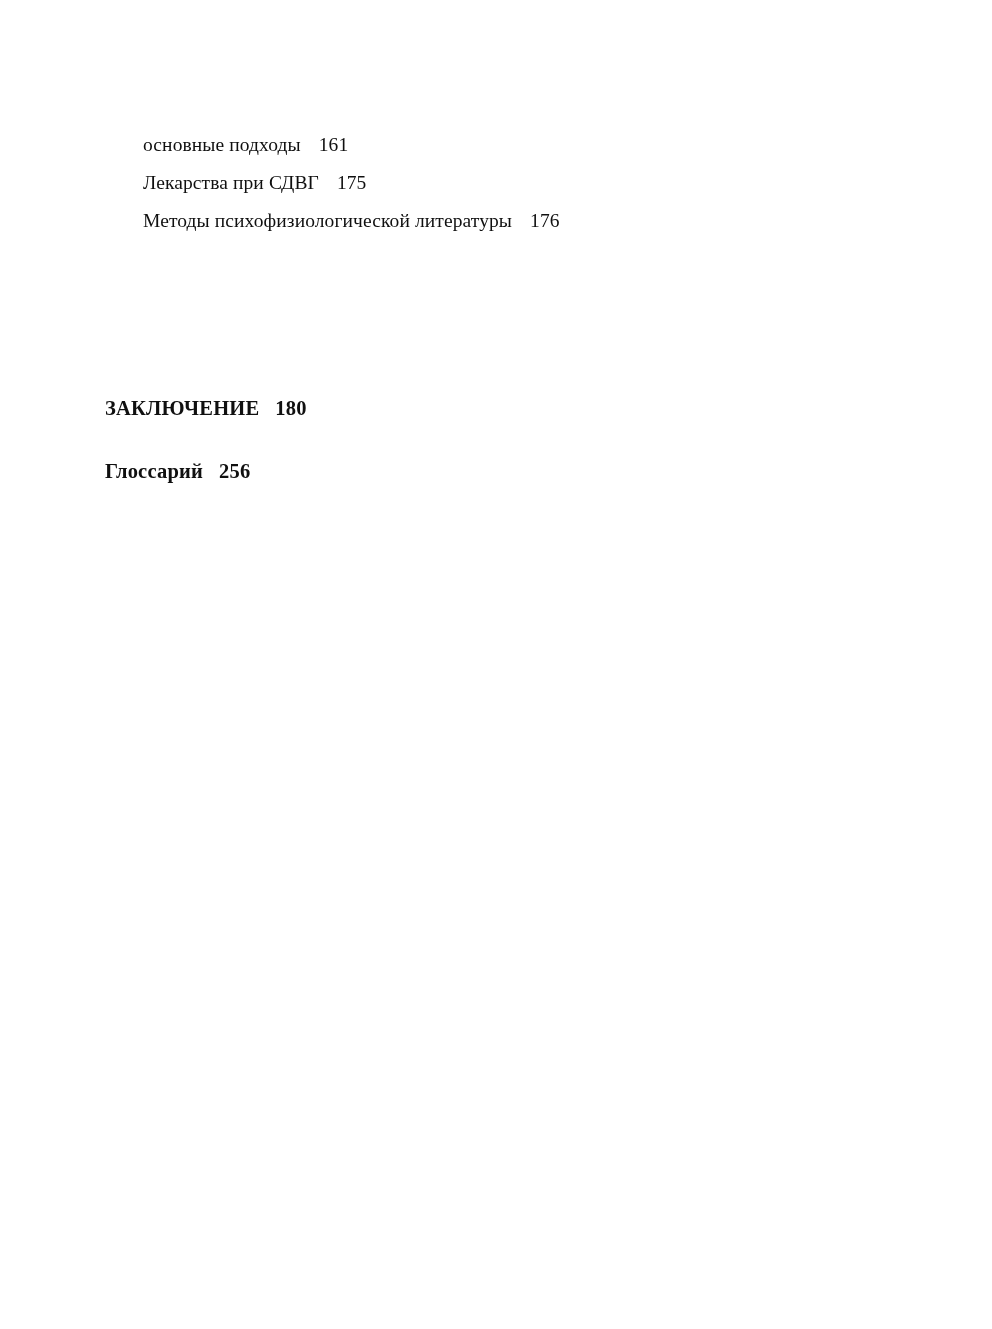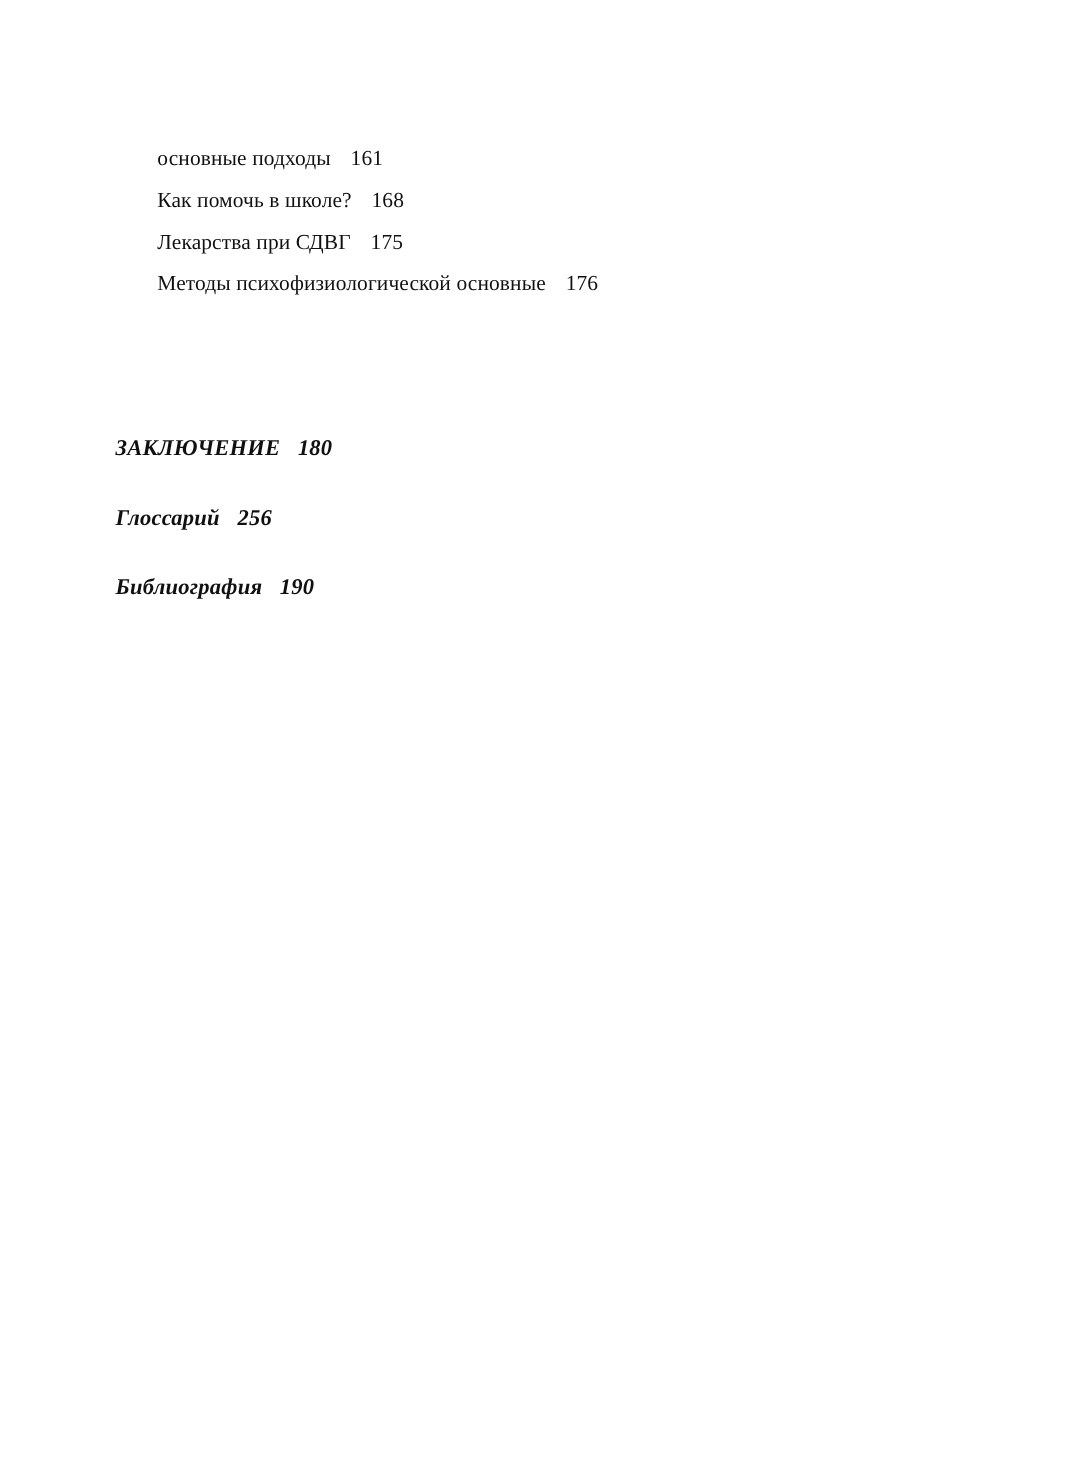--- a/index.html
+++ b/index.html
@@ -49,56 +49,49 @@
     position: absolute;
     left: 105px;
     top: 377px;
   }
   .main-item {
     font-size: 20.5px;
     font-weight: bold;
     line-height: 63px;
     white-space: nowrap;
     letter-spacing: 0.2px;
-    font-style: italic;
   }
   .main-item .page-num {
     margin-left: 16px;
   }
   .entry-title, .page-num {
     display: inline;
   }
 </style>
 </head>
 <body>
 
 <div class="page">
   <div class="toc">
 
     <ul class="sub-list">
       <li class="sub-item">
         <span class="entry-title">основные подходы</span><span class="page-num">161</span>
       </li>
       <li class="sub-item">
-        <span class="entry-title">Как помочь в школе?</span><span class="page-num">168</span>
-      </li>
-      <li class="sub-item">
         <span class="entry-title">Лекарства при СДВГ</span><span class="page-num">175</span>
       </li>
       <li class="sub-item">
-        <span class="entry-title">Методы психофизиологической основные</span><span class="page-num">176</span>
+        <span class="entry-title">Методы психофизиологической литературы</span><span class="page-num">176</span>
       </li>
     </ul>
 
     <ul class="main-list">
       <li class="main-item">
         <span class="entry-title">ЗАКЛЮЧЕНИЕ</span><span class="page-num">180</span>
       </li>
       <li class="main-item">
         <span class="entry-title">Глоссарий</span><span class="page-num">256</span>
       </li>
-      <li class="main-item">
-        <span class="entry-title">Библиография</span><span class="page-num">190</span>
-      </li>
     </ul>
 
   </div>
 </div>
 
 </body></html>

